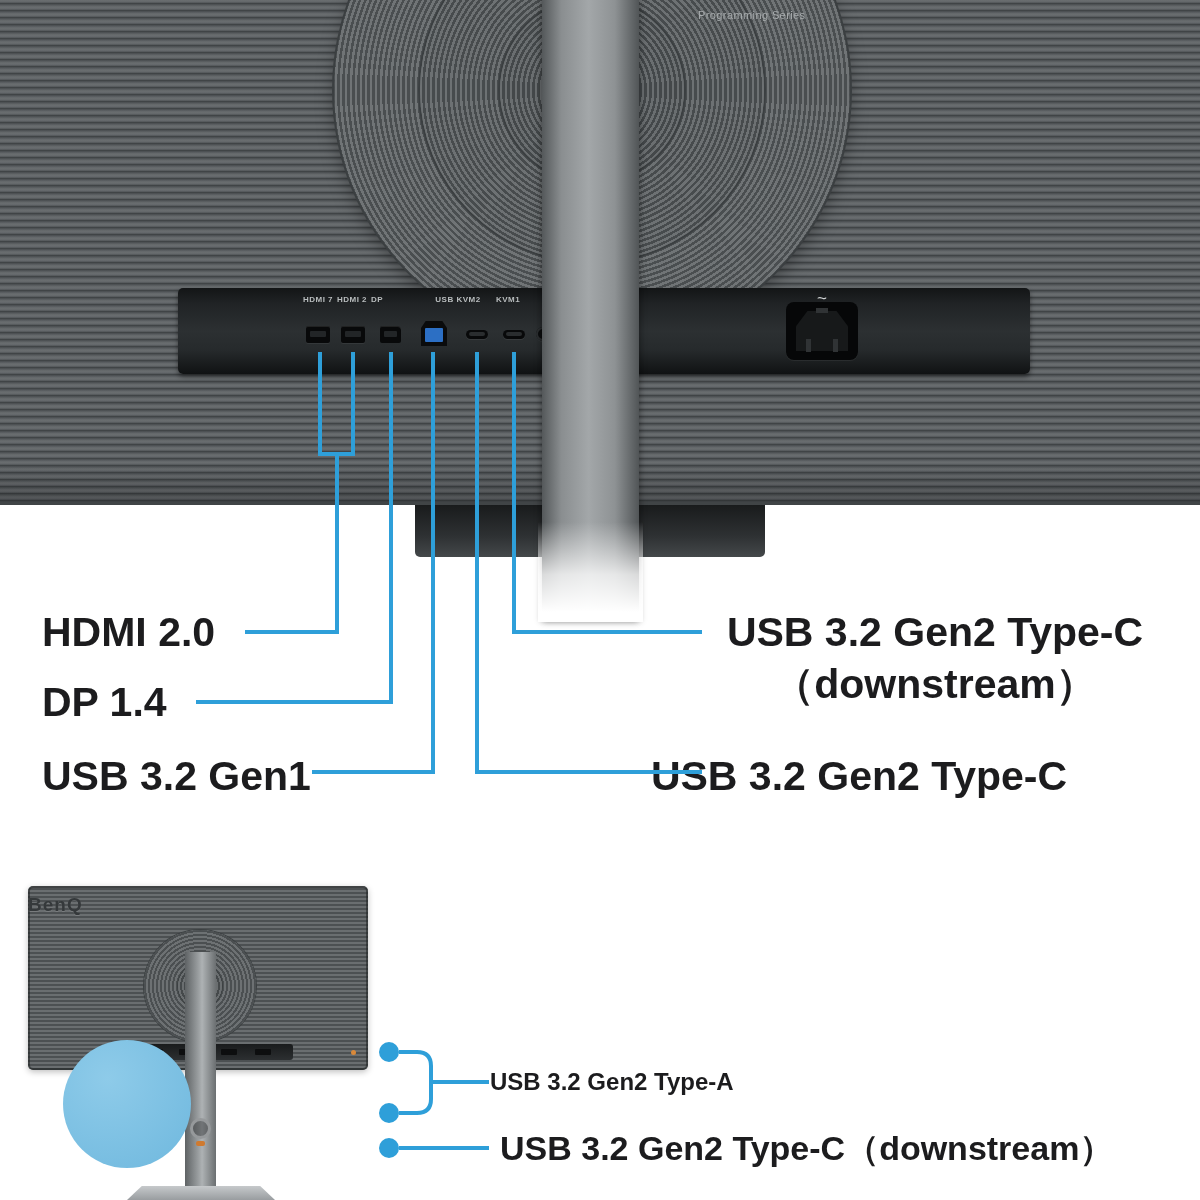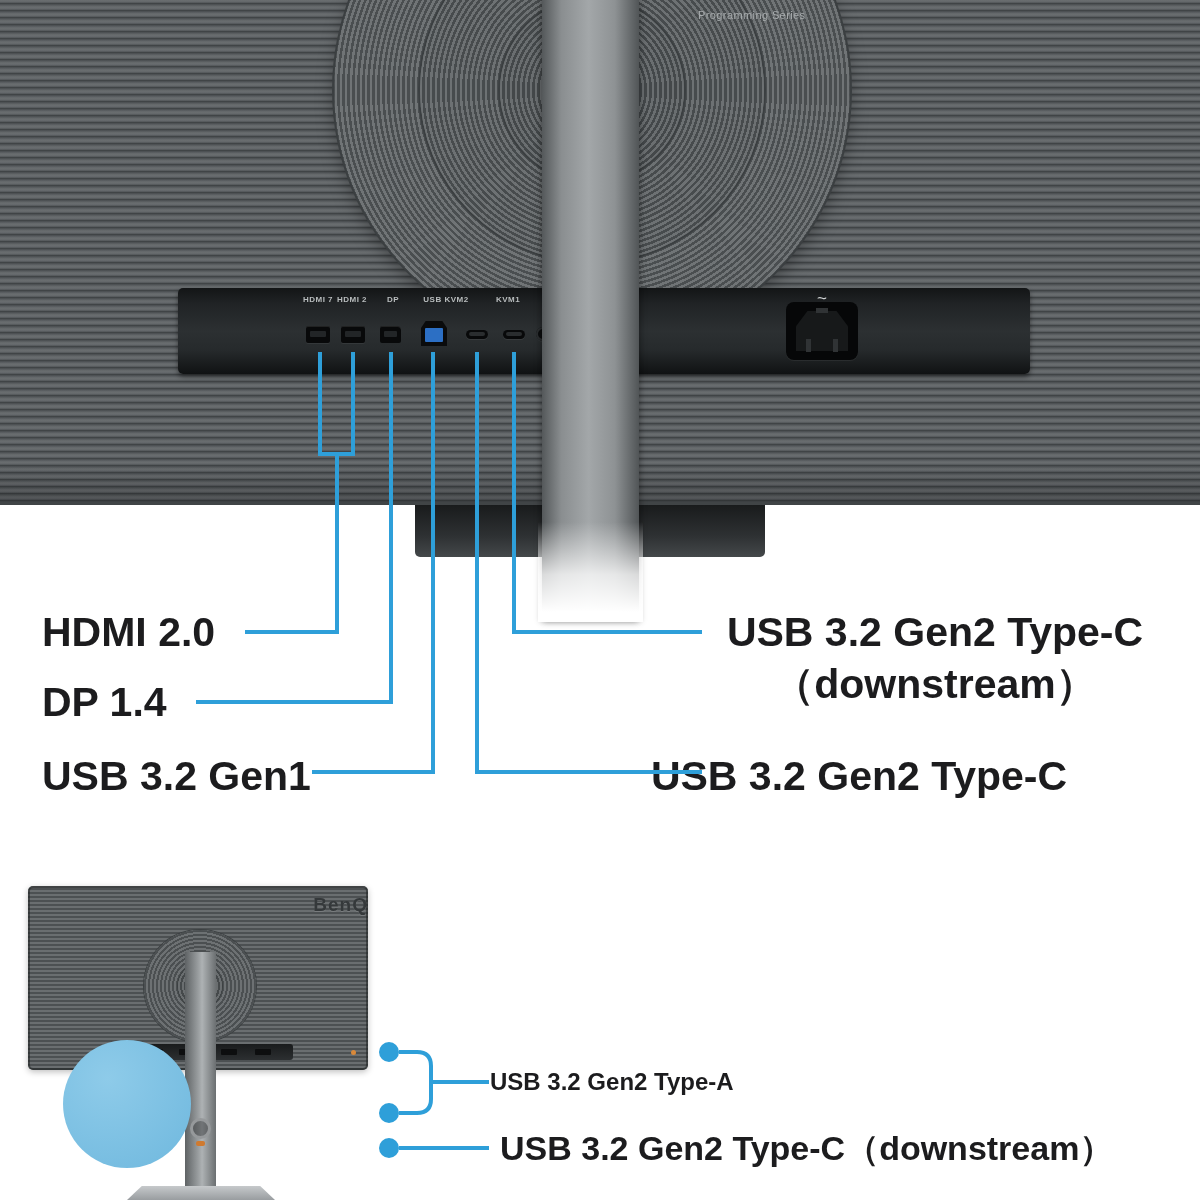--- a/index.html
+++ b/index.html
@@ -87,21 +87,21 @@
   .cl{ position:absolute; background:var(--accent); z-index:15; }
 
   
   .callout-label{ position:absolute; z-index:10; font-size:41px; font-weight:600; line-height:52px; color:#1c1c1e; white-space:nowrap; }
   .align-right{ text-align:center; }
 
   
   .mini{ position:absolute; left:28px; top:886px; width:340px; height:184px; border-radius:5px;
     background:repeating-linear-gradient(180deg,#6a6e70 0 2px,#4c5052 2px 4px);
     box-shadow:inset 0 0 0 2px rgba(30,32,33,.55), 0 2px 6px rgba(0,0,0,.25); z-index:2; }
-  .mini-logo{ position:absolute; top:8px; left:0; right:0; text-align:right; font-size:19px; font-weight:bold;
+  .mini-logo{ position:absolute; top:8px; left:0; right:0; text-align:left; font-size:19px; font-weight:bold;
     color:#35393b; letter-spacing:1px; text-shadow:0 1px 0 rgba(255,255,255,.10); }
   .mini-disc{ position:absolute; left:116px; top:44px; width:112px; height:112px; border-radius:50%;
     background:repeating-radial-gradient(circle at 50% 50%, #6d7173 0 2px, #4b4f51 2px 4px);
     box-shadow:0 0 0 1px #3c4042; }
   .mini-disc-core{ position:absolute; left:50%; top:50%; transform:translate(-50%,-50%); width:44px; height:44px;
     border-radius:50%; background:repeating-radial-gradient(circle,#6a6e70 0 2px,#45494b 2px 4px); box-shadow:0 0 0 1px #3c4042; }
   .mini-ports{ position:absolute; left:75px; top:158px; width:190px; height:16px; border-radius:3px;
     background:linear-gradient(180deg,#191b1c,#2c2f31); }
   .mini-ports .ms{ position:absolute; top:5px; width:16px; height:6px; background:#0d0e0f; border-radius:1px; }
   .mini-led{ position:absolute; right:12px; top:164px; width:5px; height:5px; border-radius:50%; background:#d9893a; }
@@ -125,22 +125,22 @@
   <div class="rear-panel">
     <div class="disc">
       <div class="disc-mid"></div>
       <div class="disc-core"></div>
     </div>
     <div class="series-label">Programming Series</div>
 
     <div class="recess">
       <span class="plabel" style="left:140px">HDMI 7</span>
       <span class="plabel" style="left:174px">HDMI 2</span>
-      <span class="plabel" style="left:215px">DP</span>
-      <span class="plabel" style="left:268px">USB KVM2</span>
+      <span class="plabel" style="left:199px">DP</span>
+      <span class="plabel" style="left:280px">USB KVM2</span>
       <span class="plabel" style="left:330px">KVM1</span>
       <span class="power-symbol">~</span>
 
       <div class="port-hdmi" style="left:128px">
           <div class="slot"></div>
         </div>
       <div class="port-hdmi" style="left:163px">
           <div class="slot"></div>
         </div>
       <div class="port-dp" style="left:202px">

